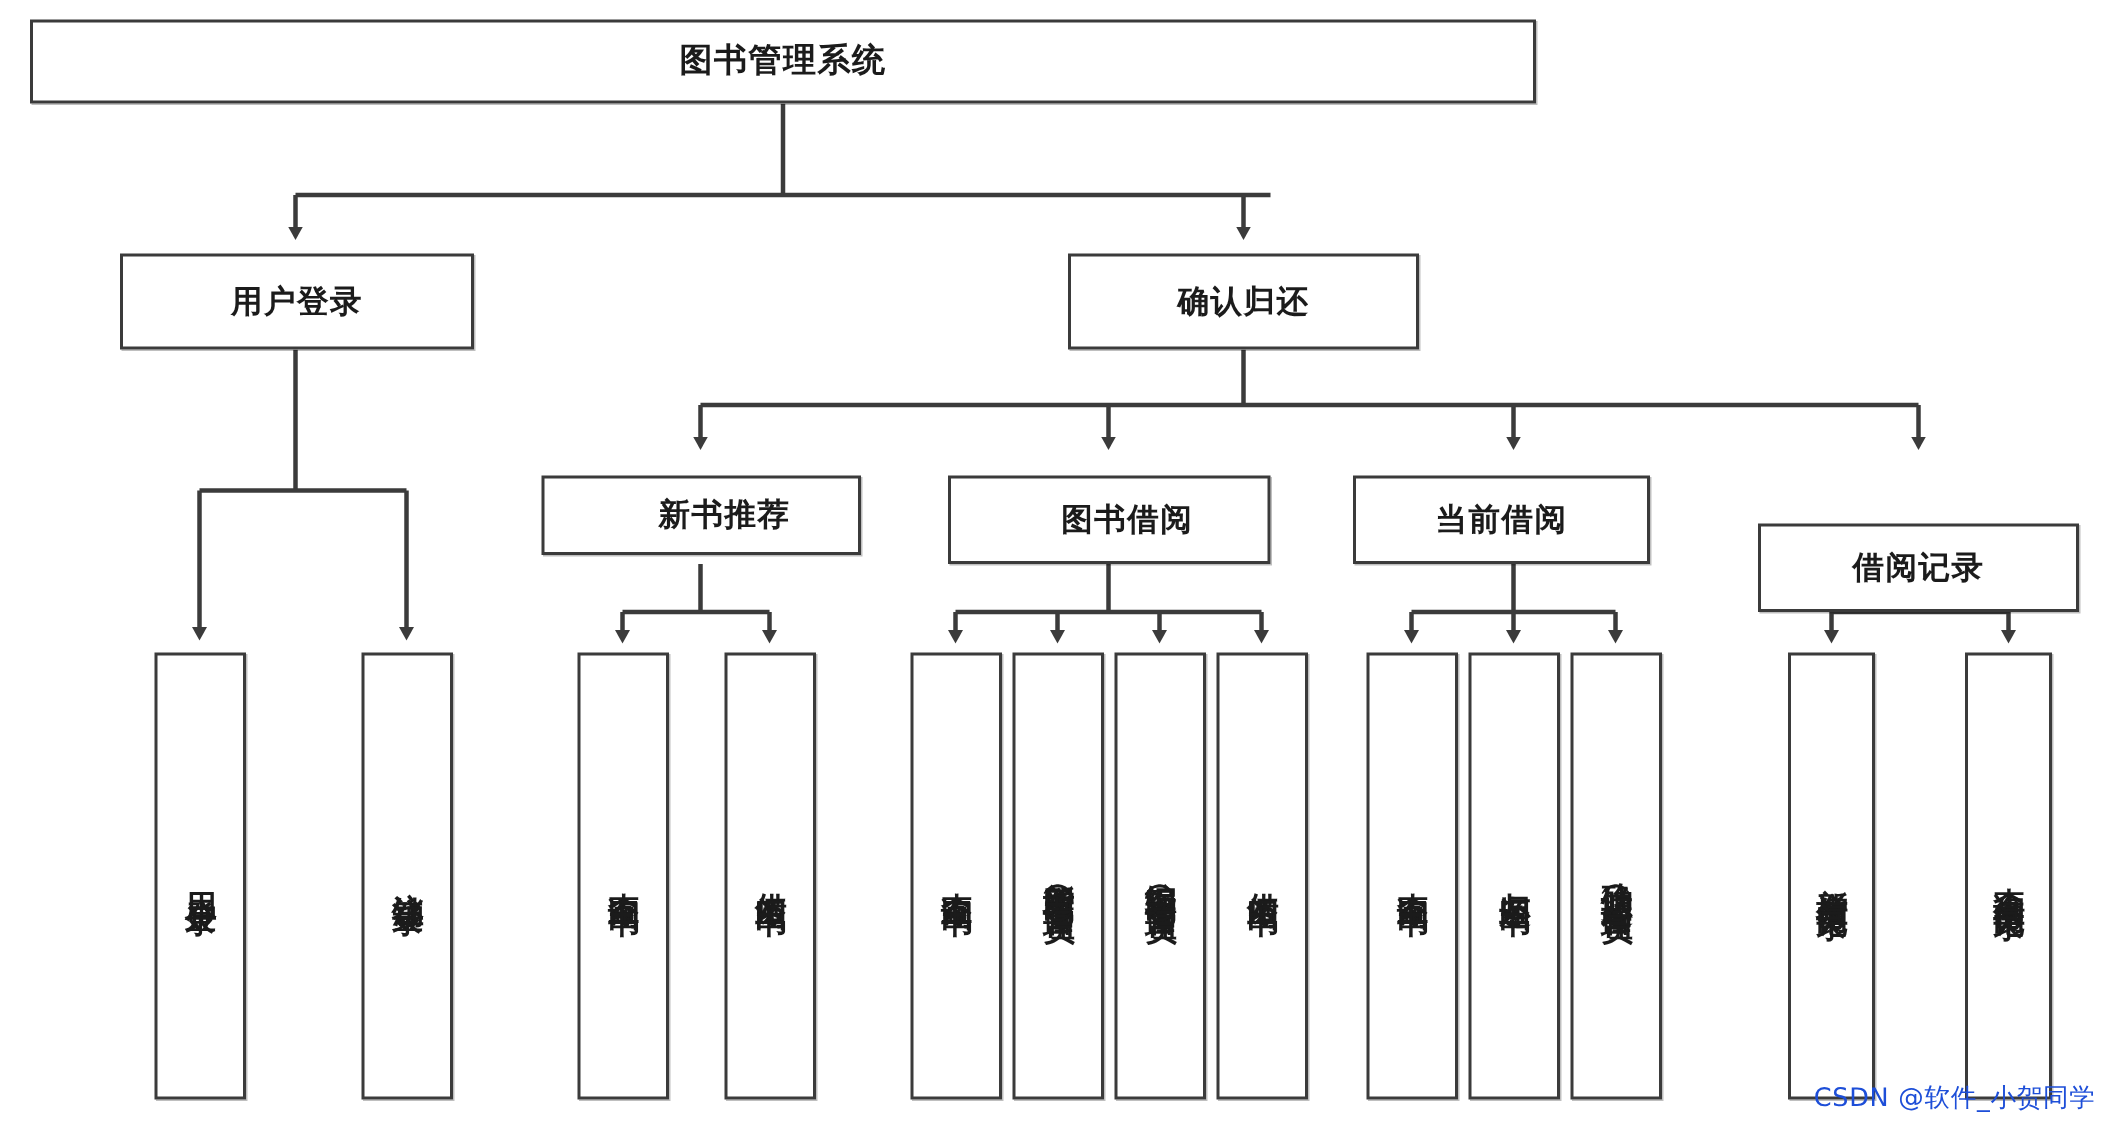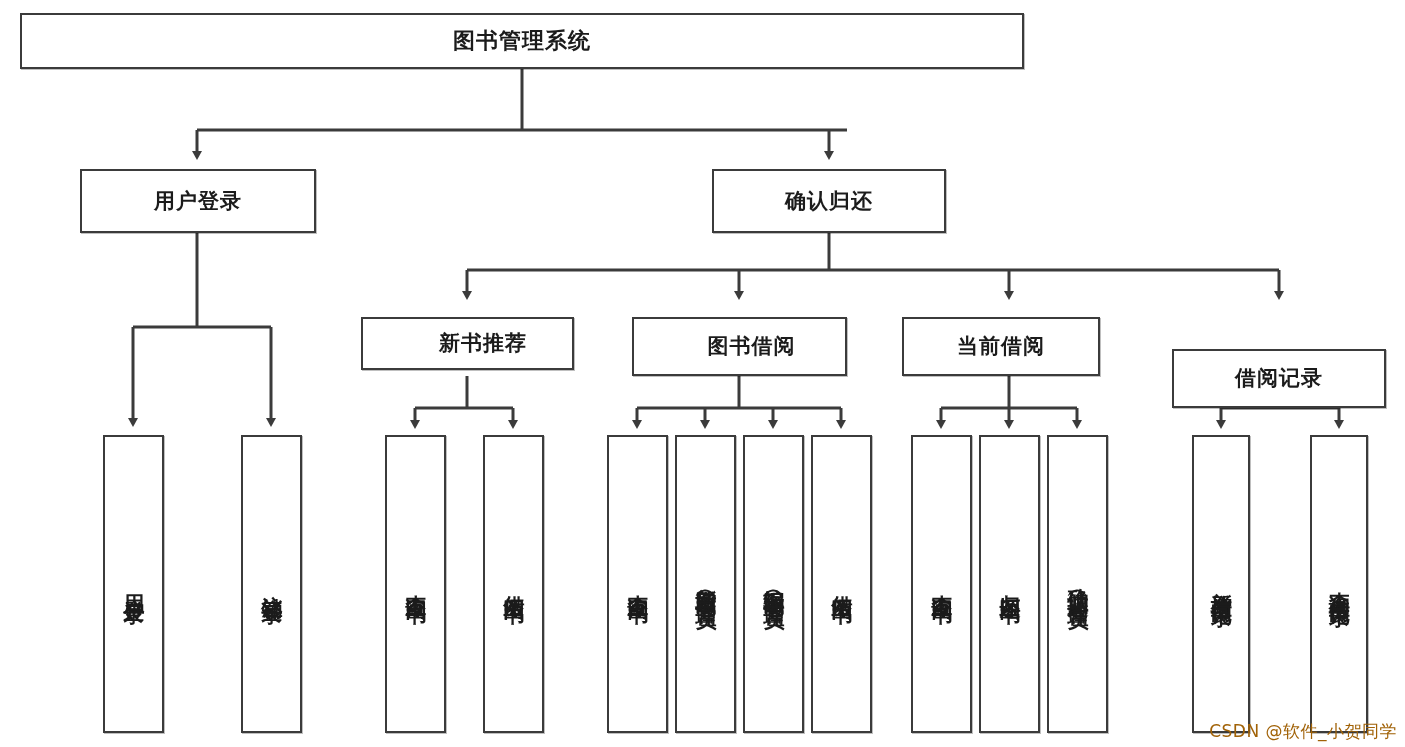--- a/index.html
+++ b/index.html
@@ -60,21 +60,21 @@
     font-size: 21px;
     letter-spacing: 3px;
     line-height: 1.1;
     max-height: 100%;
   }
   .watermark {
     position: absolute;
     right: 8px;
     bottom: 4px;
     font-size: 17px;
-    color: #a16207;
+    color: #1d4ed8;
     letter-spacing: 0.5px;
     white-space: nowrap;
     user-select: none;
   }
 </style>
 </head>
 <body>
 
 <div id="canvas">
 

